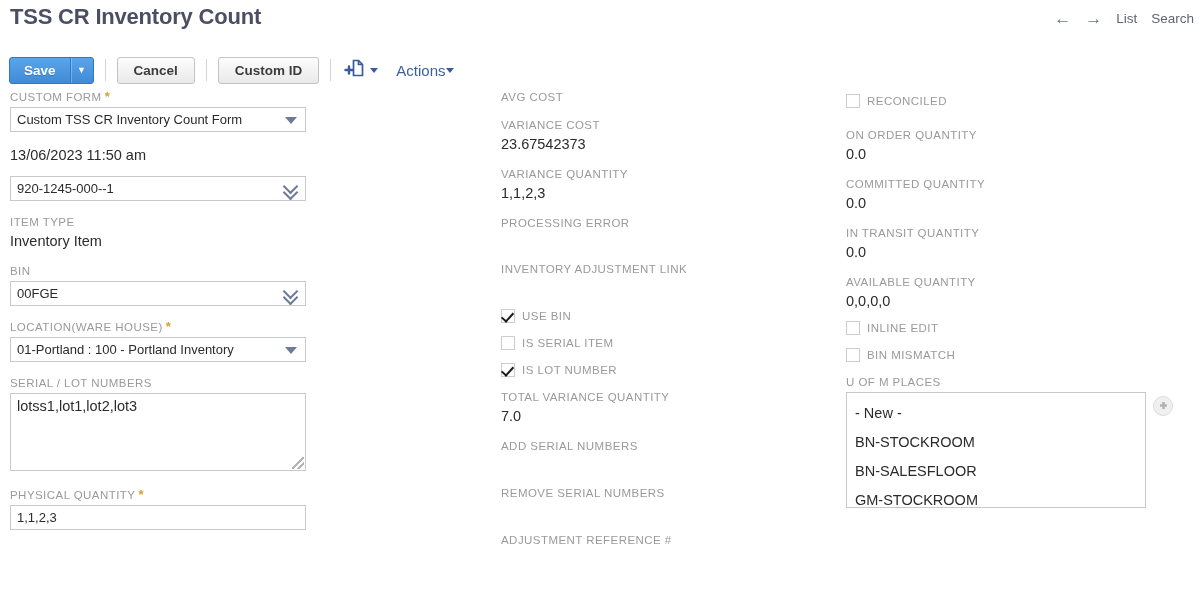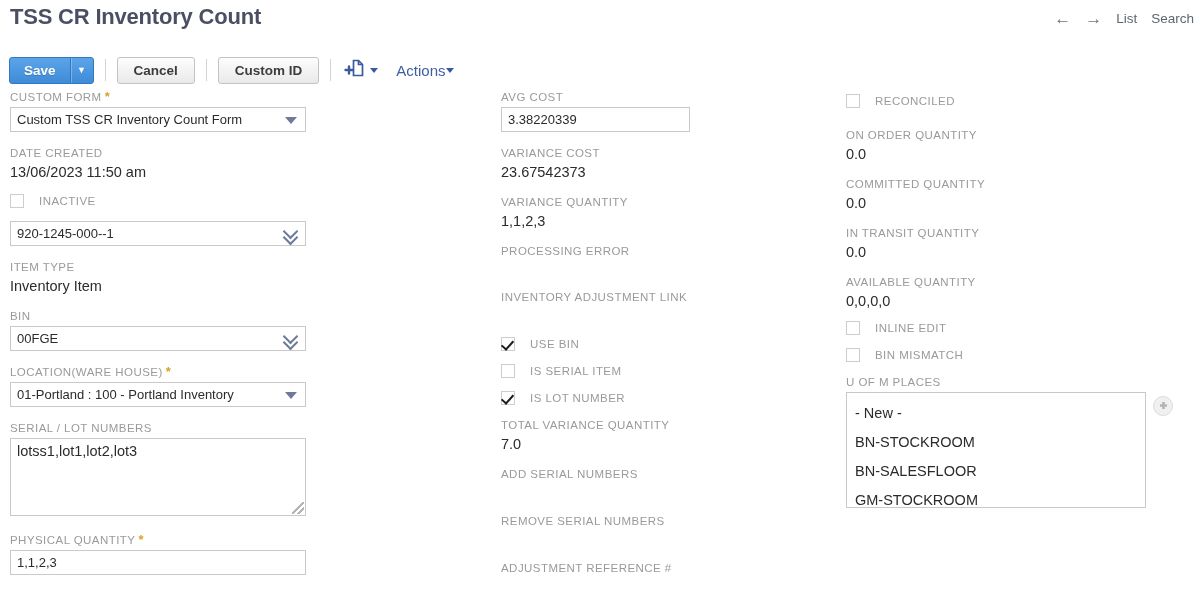--- a/index.html
+++ b/index.html
@@ -206,21 +206,21 @@
     right: 1px; bottom: 1px;
     width: 12px; height: 12px;
     background:
       linear-gradient(135deg, transparent 45%, #b5b5b5 45%, #b5b5b5 55%, transparent 55%),
       linear-gradient(135deg, transparent 70%, #b5b5b5 70%, #b5b5b5 80%, transparent 80%);
   }
 
   .cbrow {
     display: flex;
     align-items: center;
-    gap: 15px;
+    gap: 7px;
     height: 18px;
   }
   .cbox {
     width: 14px; height: 14px;
     box-sizing: border-box;
     border: 1px solid #cdcdcd;
     background: #fff;
     position: relative;
     flex: none;
   }
@@ -318,28 +318,23 @@
 
   <div class="field">
     <div class="flabel"><span>CUSTOM FORM</span><span class="req">*</span></div>
     <div class="input" style="width:296px;">
       <span>Custom TSS CR Inventory Count Form</span>
       <span class="sel-arrow"></span>
     </div>
   </div>
 
   <div class="field" style="margin-top:14px;">
-    <div class="flabel">DATE CREATED</div>
     <div class="fvalue">13/06/2023 11:50 am</div>
   </div>
 
-  <div class="cbrow" style="margin-top:10px;">
-    <span class="cbox"></span>
-    <span class="cblabel">INACTIVE</span>
-  </div>
 
   <div class="field" style="margin-top:11px;">
     <div class="input" style="width:296px;">
       <span>920-1245-000--1</span>
       <span class="chev2">
           <span class="c1"></span>
           <span class="c2"></span>
         </span>
     </div>
   </div>
@@ -381,23 +376,20 @@
     <div class="input plain" style="width:296px;">
       <span>1,1,2,3</span>
     </div>
   </div>
 </div>
 
 <div class="col" id="col-mid">
 
   <div class="field">
     <div class="flabel">AVG COST</div>
-    <div class="input plain" style="width:189px;">
-      <span>3.38220339</span>
-    </div>
   </div>
 
   <div class="field" style="margin-top:14px;">
     <div class="flabel">VARIANCE COST</div>
     <div class="fvalue">23.67542373</div>
   </div>
 
   <div class="field" style="margin-top:13px;">
     <div class="flabel">VARIANCE QUANTITY</div>
     <div class="fvalue">1,1,2,3</div>

